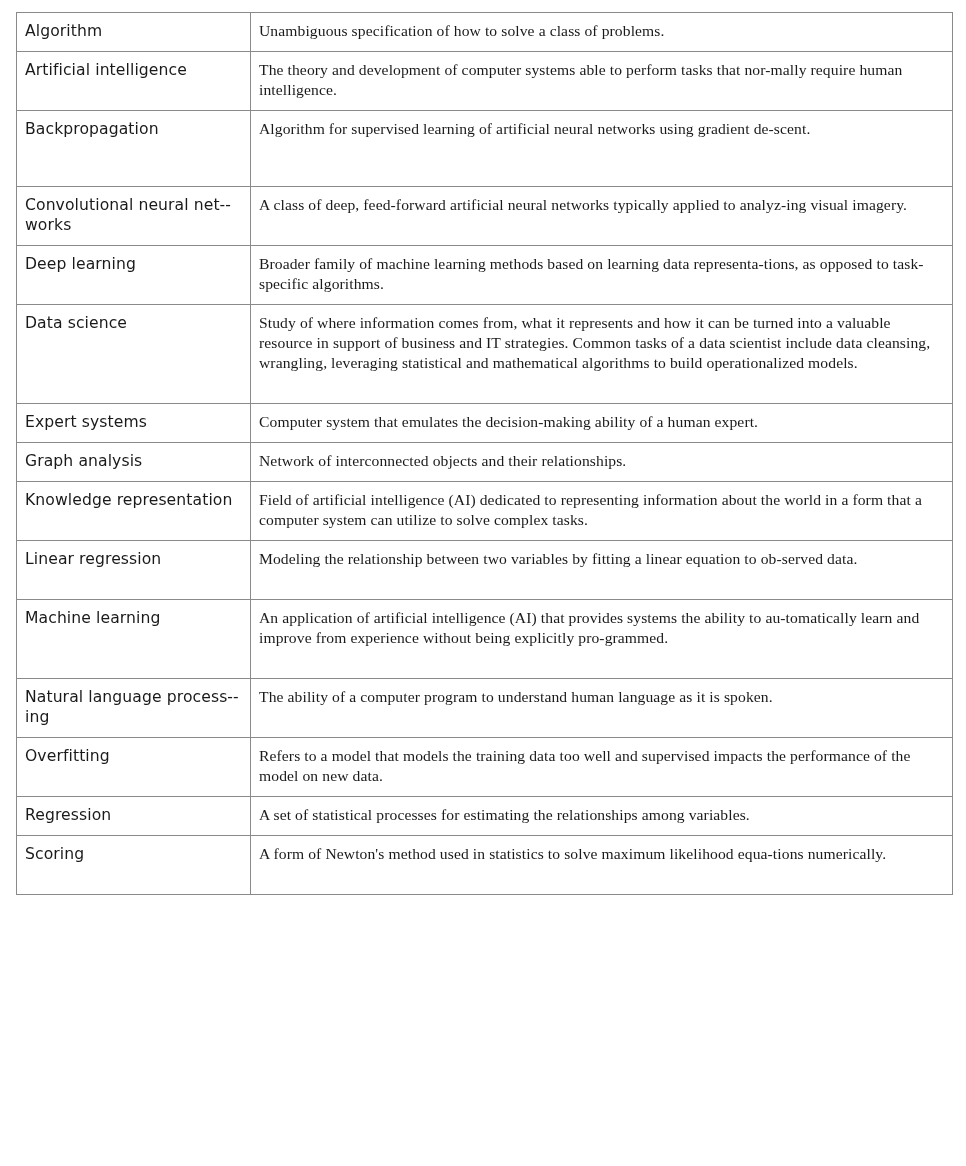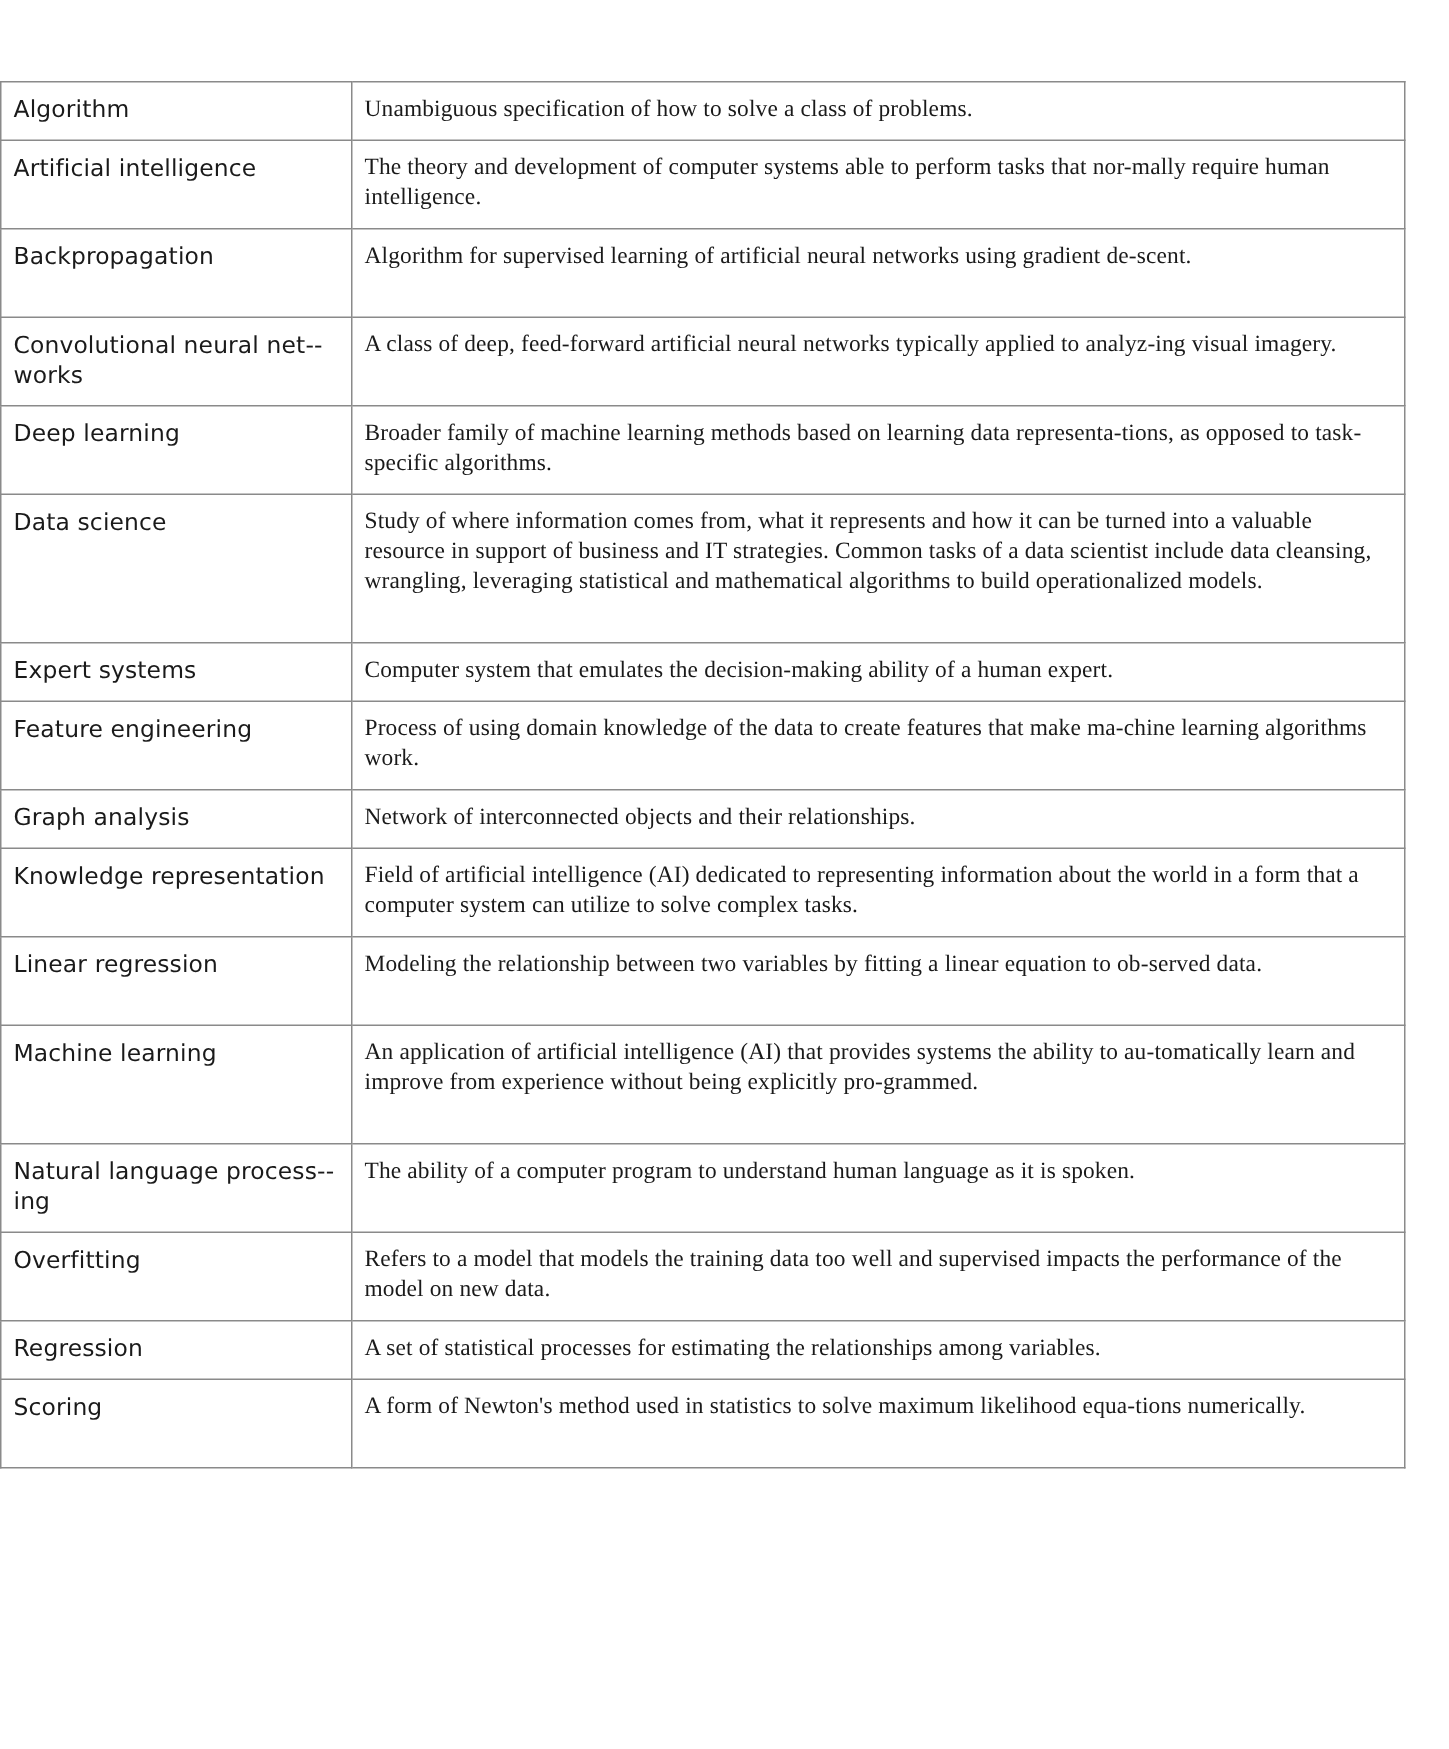--- a/index.html
+++ b/index.html
@@ -10,26 +10,25 @@
     body {
       width: 966px;
       height: 1166px;
       position: relative;
       overflow: hidden;
       font-family: "DejaVu Sans", sans-serif;
       color: #1a1a1a;
     }
     table.glossary {
       position: absolute;
-      left: 0;
+      left: 16px;
       top: 12px;
       width: 936px;
       border-collapse: collapse;
       table-layout: fixed;
-      margin-top: 42px;
     }
     table.glossary td {
       border: 1.5px solid #8a8a8a;
       vertical-align: top;
       font-size: 15.6px;
       line-height: 20px;
       padding: 8px 8px 10px 8px;
       letter-spacing: 0.1px;
     }
     table.glossary col.term-col { width: 234px; }
@@ -47,43 +46,39 @@
   </colgroup>
   <tbody id="glossary-body">
     <tr style="height:39px">
       <td class="term">Algorithm</td>
       <td class="def">Unambiguous specification of how to solve a class of problems.</td>
     </tr>
     <tr style="height:59px">
       <td class="term">Artificial intelligence</td>
       <td class="def">The theory and development of computer systems able to perform tasks that nor-­mally require human intelligence.</td>
     </tr>
-    <tr style="height:59px">
+    <tr style="height:76px">
       <td class="term">Backpropagation</td>
       <td class="def">Algorithm for supervised learning of artificial neural networks using gradient de-­scent.</td>
     </tr>
     <tr style="height:59px">
       <td class="term">Convolutional neural net-­works</td>
       <td class="def">A class of deep, feed-forward artificial neural networks typically applied to analyz-­ing visual imagery.</td>
     </tr>
     <tr style="height:59px">
       <td class="term">Deep learning</td>
       <td class="def">Broader family of machine learning methods based on learning data representa-­tions, as opposed to task-specific algorithms.</td>
     </tr>
     <tr style="height:99px">
       <td class="term">Data science</td>
       <td class="def">Study of where information comes from, what it represents and how it can be turned into a valuable resource in support of business and IT strategies. Common tasks of a data scientist include data cleansing, wrangling, leveraging statistical and mathematical algorithms to build operationalized models.</td>
     </tr>
     <tr style="height:39px">
       <td class="term">Expert systems</td>
       <td class="def">Computer system that emulates the decision-making ability of a human expert.</td>
-    </tr>
-    <tr style="height:59px">
-      <td class="term">Feature engineering</td>
-      <td class="def">Process of using domain knowledge of the data to create features that make ma-­chine learning algorithms work.</td>
     </tr>
     <tr style="height:39px">
       <td class="term">Graph analysis</td>
       <td class="def">Network of interconnected objects and their relationships.</td>
     </tr>
     <tr style="height:59px">
       <td class="term">Knowledge representation</td>
       <td class="def">Field of artificial intelligence (AI) dedicated to representing information about the world in a form that a computer system can utilize to solve complex tasks.</td>
     </tr>
     <tr style="height:59px">

